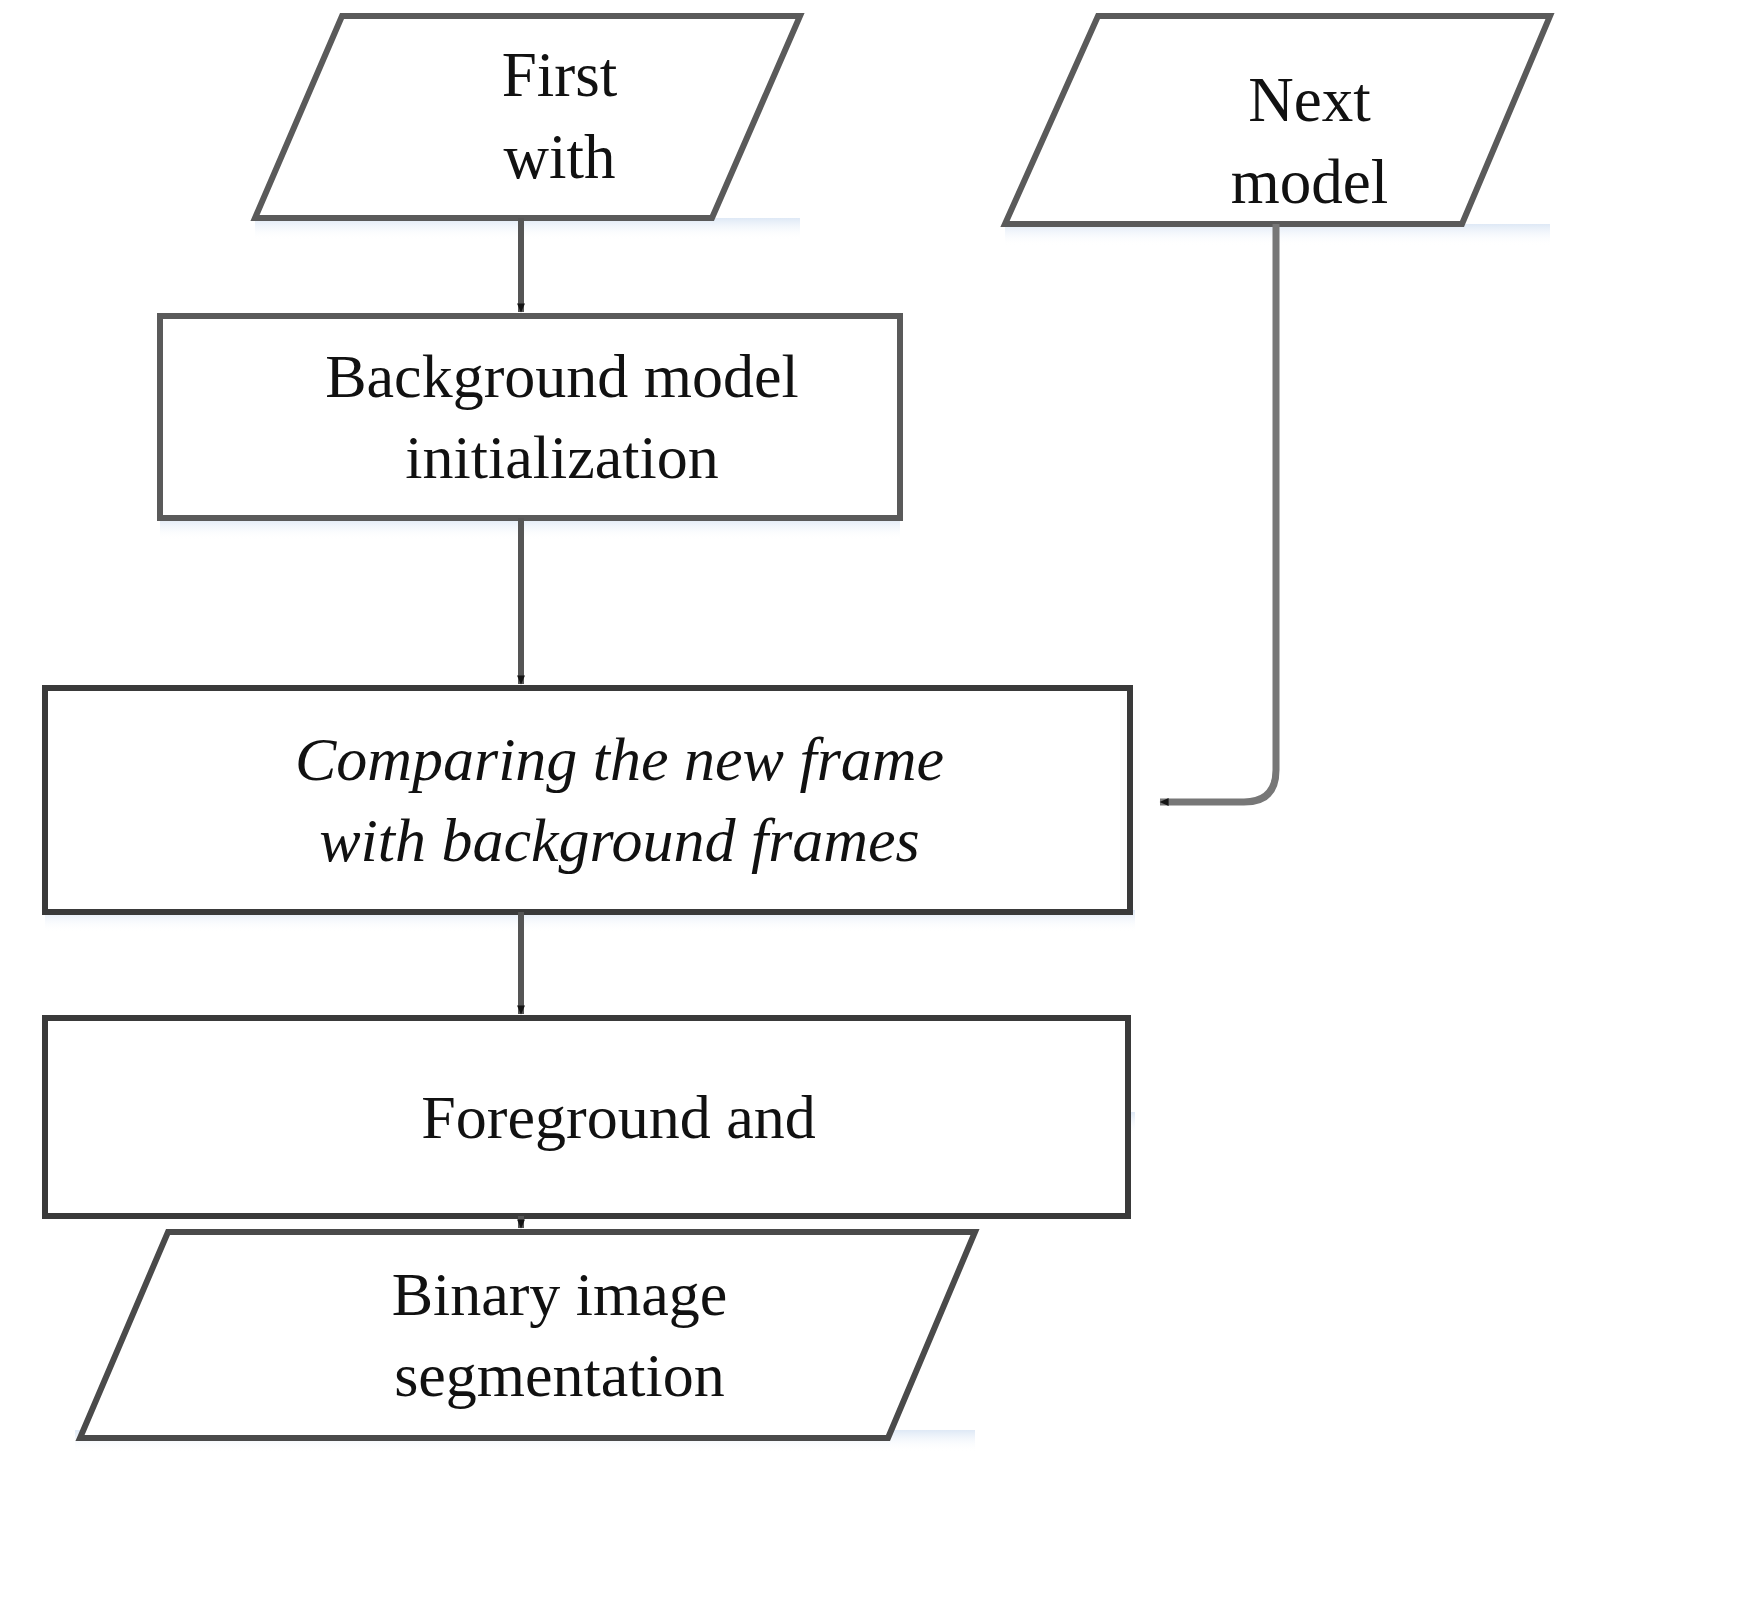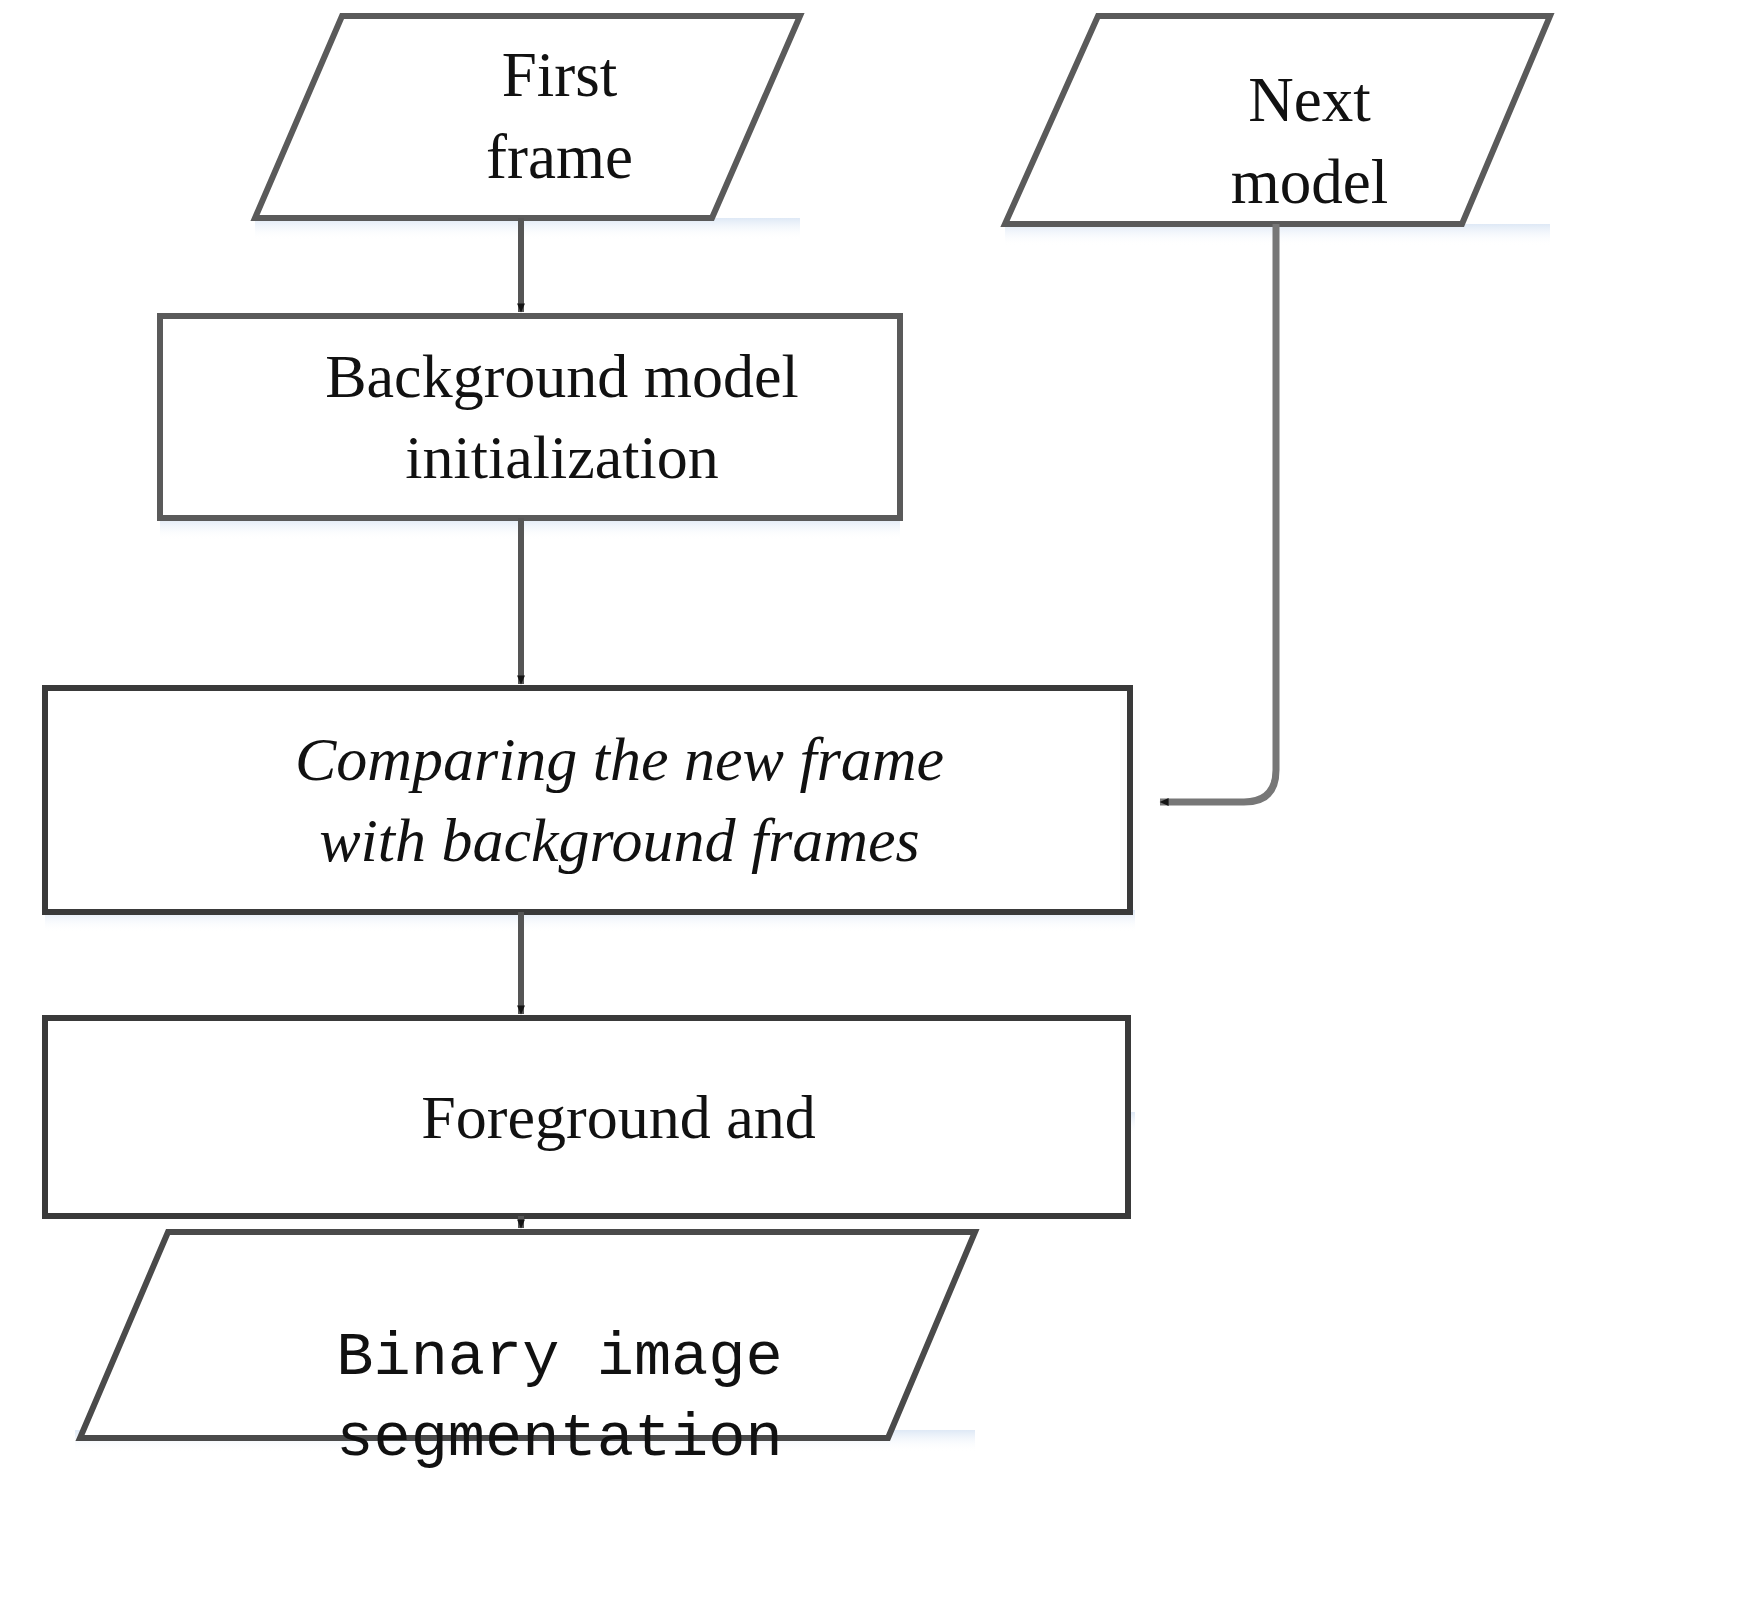--- a/index.html
+++ b/index.html
@@ -94,21 +94,21 @@
     <line x1="521" y1="1216" x2="521" y2="1228" stroke="#555555" stroke-width="6" marker-end="url(#arrowhead2)"></line>
     <defs>
       <marker id="arrowhead2" markerWidth="10" markerHeight="10" refX="8.6" refY="4" orient="auto" markerUnits="userSpaceOnUse">
         <path d="M0,0 L9,4 L0,8 z" fill="#151515"></path>
       </marker>
     </defs>
   </svg>
 
   <div class="node-label fs-big" style="left:255px; top:16px; width:545px; height:202px;">
     <span class="ln">First</span>
-    <span class="ln">frame</span>
+    <span class="ln">with</span>
   </div>
 
   <div class="node-label fs-big" style="left:1005px; top:16px; width:545px; height:208px;justify-content:flex-end;">
     <span class="ln">Next</span>
     <span class="ln">model</span>
   </div>
 
   <div class="node-label fs-med" style="left:160px; top:316px; width:740px; height:202px;">
     <span class="ln">Background model</span>
     <span class="ln">initialization</span>
@@ -116,18 +116,18 @@
 
   <div class="node-label fs-med" style="left:45px; top:688px; width:1085px; height:224px;font-style:italic;">
     <span class="ln">Comparing the new frame</span>
     <span class="ln">with background frames</span>
   </div>
 
   <div class="node-label fs-med" style="left:45px; top:1018px; width:1083px; height:198px;gap:33px;">
     <span class="ln">Foreground and</span>
   </div>
 
-  <div class="node-label fs-med" style="left:80px; top:1296px; width:895px; height:206px;font-family:Liberation Mono, monospace;">
+  <div class="node-label fs-med" style="left:80px; top:1232px; width:895px; height:206px;">
     <span class="ln">Binary image</span>
     <span class="ln">segmentation</span>
   </div>
 
 </div>
 
 </body></html>

